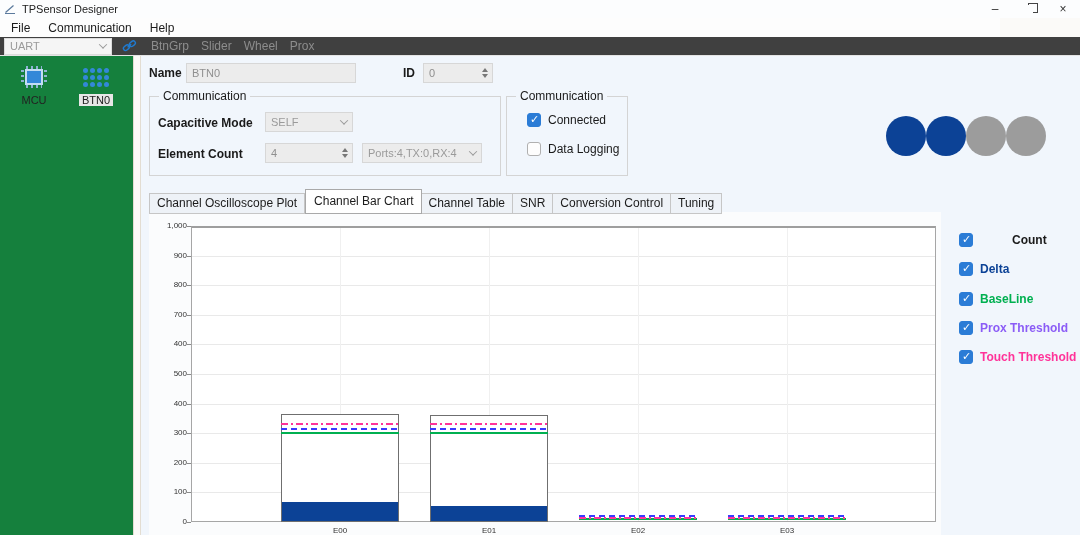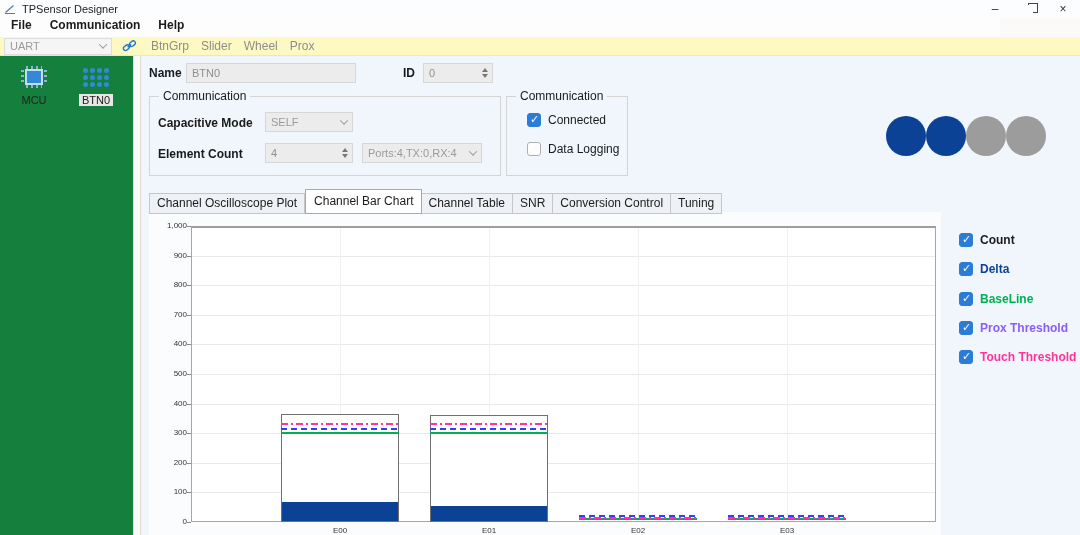--- a/index.html
+++ b/index.html
@@ -9,24 +9,24 @@
   
   .titlebar { position: absolute; left:0; top:0; width:1080px; height:18px; background:#fcfdfe; display:flex; align-items:center; }
   .app-icon { margin-left:4px; }
   .title-text { font-size:11px; color:#222; margin-left:6px; }
   .win-controls { margin-left:auto; display:flex; height:18px; }
   .win-btn { width:34px; height:18px; display:flex; align-items:center; justify-content:center; font-size:12px; color:#333; }
   .restore-glyph { width:8px; height:8px; border:1px solid #444; position:relative; background:#fcfdfe; }
   .restore-glyph::before { content:''; position:absolute; top:-3px; left:2px; width:8px; height:8px; border:1px solid #444; }
   .restore-glyph::after { content:''; position:absolute; top:-1px; left:-1px; width:8px; height:8px; background:#fcfdfe; }
 
-  .menubar { position:absolute; left:0; top:18px; width:1000px; height:19px; background:#fdfdfd; display:flex; align-items:flex-start; padding-left:2px;font-weight:bold; }
+  .menubar { position:absolute; left:0; top:18px; width:1000px; height:19px; background:#fdfdfd; display:flex; align-items:center; padding-left:2px; }
   .menu-item { font-size:12px; padding:0 9px; color:#1b1b1b; }
 
-  .toolbar { position:absolute; left:0; top:37px; width:1080px; height:19px; background:#fef9c3; border-bottom:1px solid #e4e4e4; display:flex; align-items:center; }
+  .toolbar { position:absolute; left:0; top:37px; width:1080px; height:19px; background:#404040; border-bottom:1px solid #e4e4e4; display:flex; align-items:center; }
   .uart-select { width:108px; height:17px; margin-left:4px; border:1px solid #dcdcdc; background:#f5f5f5; color:#9a9a9a; font-size:11px; padding:0 5px; display:flex; justify-content:space-between; align-items:center; }
   .chev { width:6px; height:6px; border-right:1px solid #9a9a9a; border-bottom:1px solid #9a9a9a; transform:rotate(45deg) translate(-1px,-1px); flex-shrink:0; }
   .link-icon { margin:0 8px 0 10px; }
   .toolbar-btn { font-size:12px; color:#8d8d8d; padding:0 6px; }
 
   
   .sidebar { position:absolute; left:0; top:56px; width:134px; height:479px; background:#15803d; border-right:1px solid #e3ddd2; display:flex; padding:8px 0 0 10px; gap:14px; }
   .side-item { width:48px; text-align:center; }
   .side-icon { height:26px; display:flex; align-items:center; justify-content:center; }
   .side-label { font-size:11px; color:#222; margin-top:3px; display:inline-block; padding:0 3px; }
@@ -266,21 +266,21 @@
       <div class="line-dashdot" style="left: 438px; top: 461.152px; width: 118px; background: repeating-linear-gradient(90deg, rgb(255, 51, 153) 0px, rgb(255, 51, 153) 7px, transparent 7px, transparent 10px, rgb(255, 51, 153) 10px, rgb(255, 51, 153) 12px, transparent 12px, transparent 15px);"></div>
       <div class="xlabel" style="left: 467px; top: 470px;">E02</div>
       <div class="line-solid" style="left: 587px; top: 461.744px; width: 118px; background: rgb(0, 176, 80);"></div>
       <div class="line-dashed" style="left: 587px; top: 459.08px; width: 118px; background: repeating-linear-gradient(90deg, rgb(59, 59, 255) 0px, rgb(59, 59, 255) 6px, transparent 6px, transparent 10px);"></div>
       <div class="line-dashdot" style="left: 587px; top: 461.152px; width: 118px; background: repeating-linear-gradient(90deg, rgb(255, 51, 153) 0px, rgb(255, 51, 153) 7px, transparent 7px, transparent 10px, rgb(255, 51, 153) 10px, rgb(255, 51, 153) 12px, transparent 12px, transparent 15px);"></div>
       <div class="xlabel" style="left: 616px; top: 470px;">E03</div>
     </div>
   <div id="legend">
       <div class="legend-item" style="left: 818px; top: 177px;">
         <div class="checkbox checked"></div>
-        <div class="legend-label" style="color: rgb(26, 26, 26);">Count</div>
+        <div class="legend-label" style="color: rgb(26, 26, 26); margin-left: 32px;">Count</div>
       </div>
       <div class="legend-item" style="left: 818px; top: 206px;">
         <div class="checkbox checked"></div>
         <div class="legend-label" style="color: rgb(12, 66, 150);">Delta</div>
       </div>
       <div class="legend-item" style="left: 818px; top: 236px;">
         <div class="checkbox checked"></div>
         <div class="legend-label" style="color: rgb(0, 176, 80);">BaseLine</div>
       </div>
       <div class="legend-item" style="left: 818px; top: 265px;">

